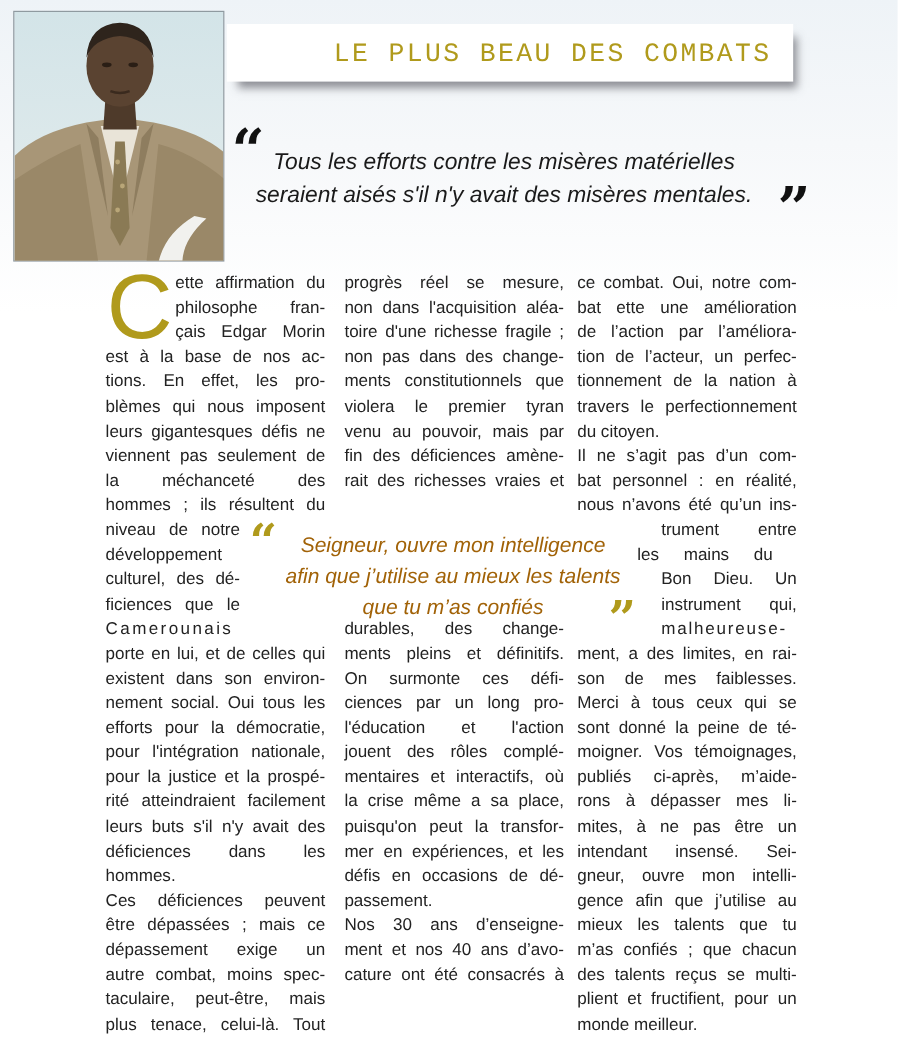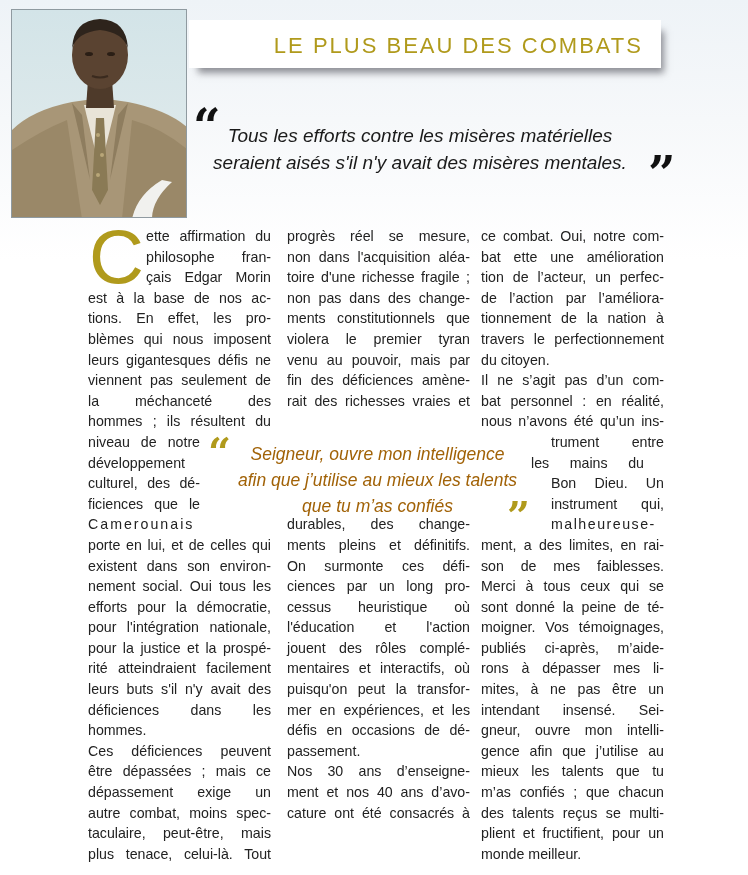--- a/index.html
+++ b/index.html
@@ -36,21 +36,21 @@
       background: #ffffff;
       box-shadow: 6px 8px 7px -3px rgba(60,60,70,0.55);
     }
     .title-text {
       position: absolute;
       right: 18px;
       top: 13px;
       font-size: 22px;
       letter-spacing: 2px;
       color: #b09a1c;
-      font-family: Liberation Sans, sans-serif;
+      font-family: Liberation Mono, monospace;
       white-space: nowrap;
     }
     .main-quote-open {
       position: absolute;
       left: 193px;
       top: 102px;
       font-family: "DejaVu Serif", serif;
       font-weight: bold;
       font-size: 48px;
       line-height: 48px;
@@ -234,38 +234,38 @@
   <span class="line">rait des richesses vraies et</span>
   <span class="line" style="visibility:hidden;"> </span>
   <span class="line" style="visibility:hidden;"> </span>
   <span class="line" style="visibility:hidden;"> </span>
   <span class="line" style="visibility:hidden;"> </span>
   <span class="line" style="visibility:hidden;"> </span>
   <span class="line">durables, des change-</span>
   <span class="line">ments pleins et définitifs.</span>
   <span class="line">On surmonte ces défi-</span>
   <span class="line">ciences par un long pro-</span>
-  <span class="line">cessus heuristique où</span>
   <span class="line">l'éducation et l'action</span>
   <span class="line">jouent des rôles complé-</span>
   <span class="line">mentaires et interactifs, où</span>
+  <span class="line">la crise même a sa place,</span>
   <span class="line">puisqu'on peut la transfor-</span>
   <span class="line">mer en expériences, et les</span>
   <span class="line">défis en occasions de dé-</span>
   <span class="line last">passement.</span>
   <span class="line">Nos 30 ans d’enseigne-</span>
   <span class="line">ment et nos 40 ans d’avo-</span>
   <span class="line">cature ont été consacrés à</span>
 </div>
 
 <div class="col col3">
   <span class="line">ce combat. Oui, notre com-</span>
   <span class="line">bat ette une amélioration</span>
+  <span class="line">de l’action par l’améliora-</span>
   <span class="line">tion de l’acteur, un perfec-</span>
-  <span class="line">de l’action par l’améliora-</span>
   <span class="line">tionnement de la nation à</span>
   <span class="line">travers le perfectionnement</span>
   <span class="line last">du citoyen.</span>
   <span class="line">Il ne s’agit pas d’un com-</span>
   <span class="line">bat personnel : en réalité,</span>
   <span class="line">nous n’avons été qu’un ins-</span>
   <span class="line" style="margin-left:70px;width:113px;">trument entre</span>
   <span class="line" style="margin-left:50px;width:113px;">les mains du</span>
   <span class="line" style="margin-left:70px;width:113px;">Bon Dieu. Un</span>
   <span class="line" style="margin-left:70px;width:113px;">instrument qui,</span>

